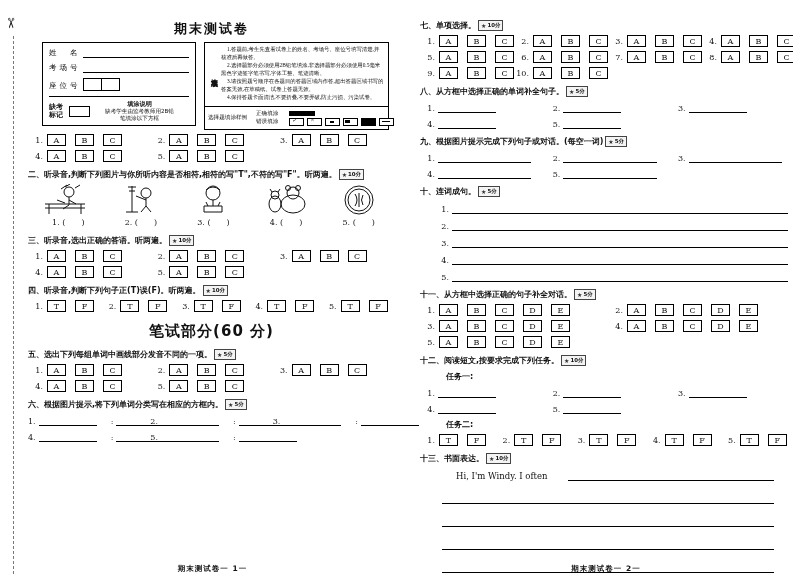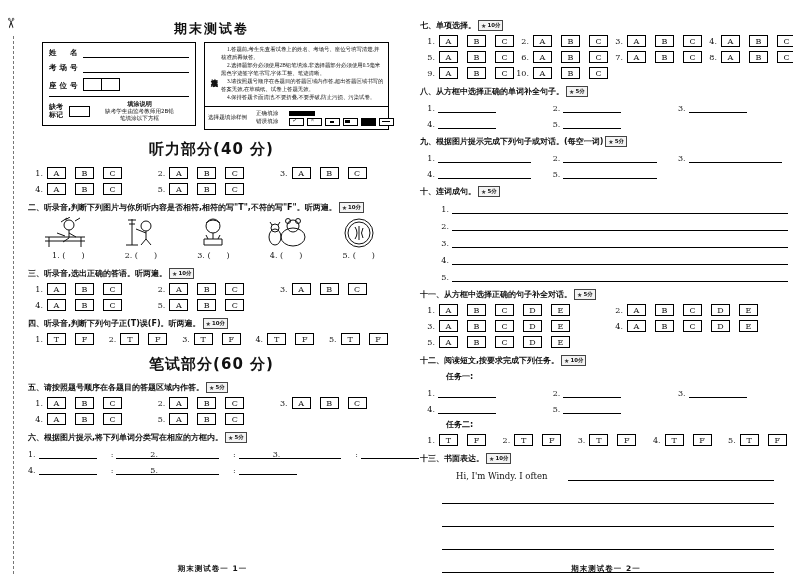--- a/index.html
+++ b/index.html
@@ -61,21 +61,21 @@
     align-items:flex-start; gap:8px;
     margin:4px 6px 0 14px;
   }
   .infobox{
     border:1px solid #000; width:155px; box-sizing:border-box;
     padding:5px 6px 3px 6px; font-size:7px;
   }
   .inforow{display:flex;align-items:flex-end;margin-bottom:5px;}
   .inforow .lbl{
     width:34px; flex:0 0 34px; letter-spacing:3px;
-    font-weight:bold; font-size:7.5px;
+    font-weight:normal; font-size:7.5px;
     font-family:"DejaVu Sans", sans-serif;
   }
   .inforow .rule{flex:1 1 auto;border-bottom:1px solid #000;height:8px;}
   .seatcells{display:flex;}
   .seatcells i{
     display:block;width:17px;height:11px;border:1px solid #000;
     margin-right:-1px;
   }
   .hr-thin{border-top:1px solid #000;margin:2px 0 3px 0;}
   .absent{display:flex;align-items:center;gap:0;}
@@ -261,21 +261,20 @@
                 <i class="wm half"></i>
                 <i class="wm full"></i>
                 <i class="wm dash"></i>
               </span>
             </div>
           </div>
         </div>
       </div>
     </div>
 
-    <div class="part-title">听力部分(40 分)</div>
 
     <div class="arow g3">
       <div class="aitem">
           <span class="num">1.</span>
         <span class="opt">A</span>
         <span class="opt">B</span>
         <span class="opt">C</span>
         </div>
       <div class="aitem">
           <span class="num">2.</span>
@@ -462,21 +461,21 @@
       <div class="aitem">
           <span class="num">5.</span>
         <span class="opt">T</span>
         <span class="opt">F</span>
         </div>
     </div>
 
     <div class="part-title">笔试部分(60 分)</div>
 
     <div class="q">
-      <span>五、请按照题号顺序在各题目的答题区域内作答。</span>
+      <span>五、选出下列每组单词中画线部分发音不同的一项。</span>
       <span class="badge">
         <span class="star">★</span>
         <span>5分</span>
       </span>
     </div>
     <div class="arow g3">
       <div class="aitem">
           <span class="num">1.</span>
         <span class="opt">A</span>
         <span class="opt">B</span>

